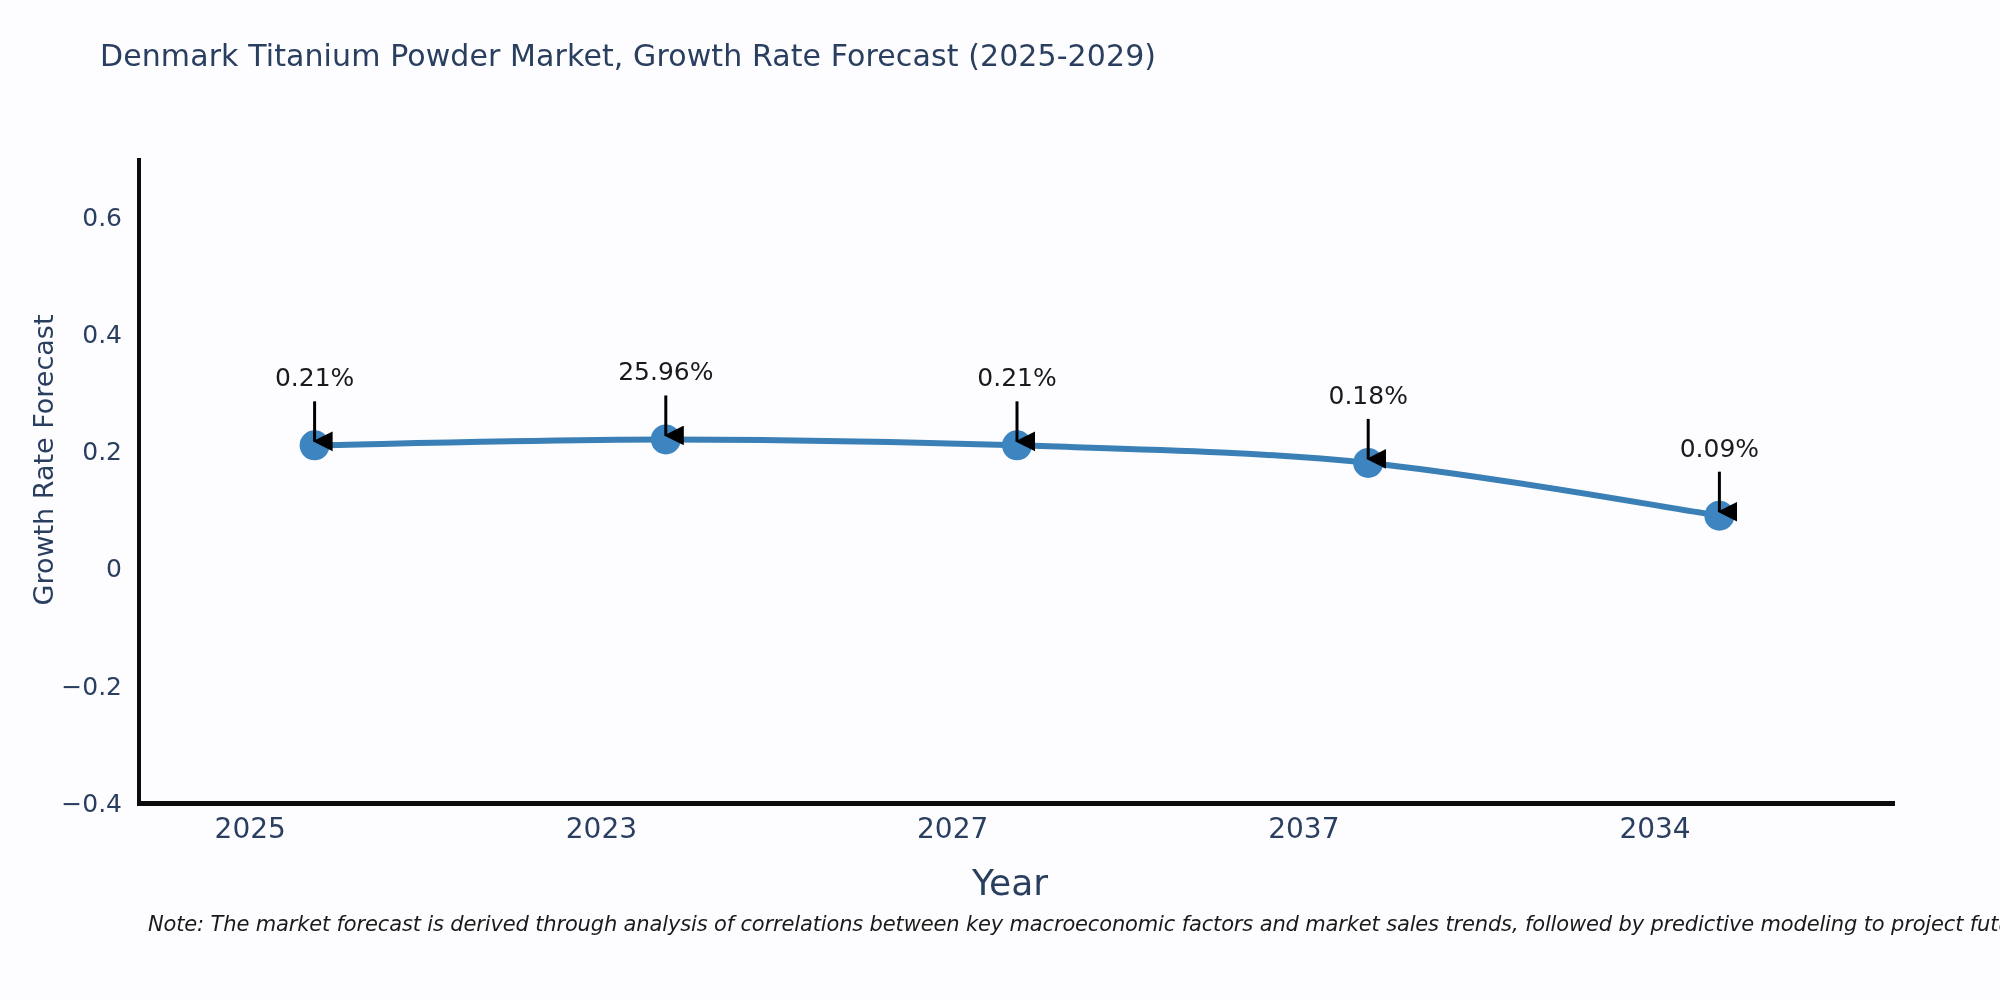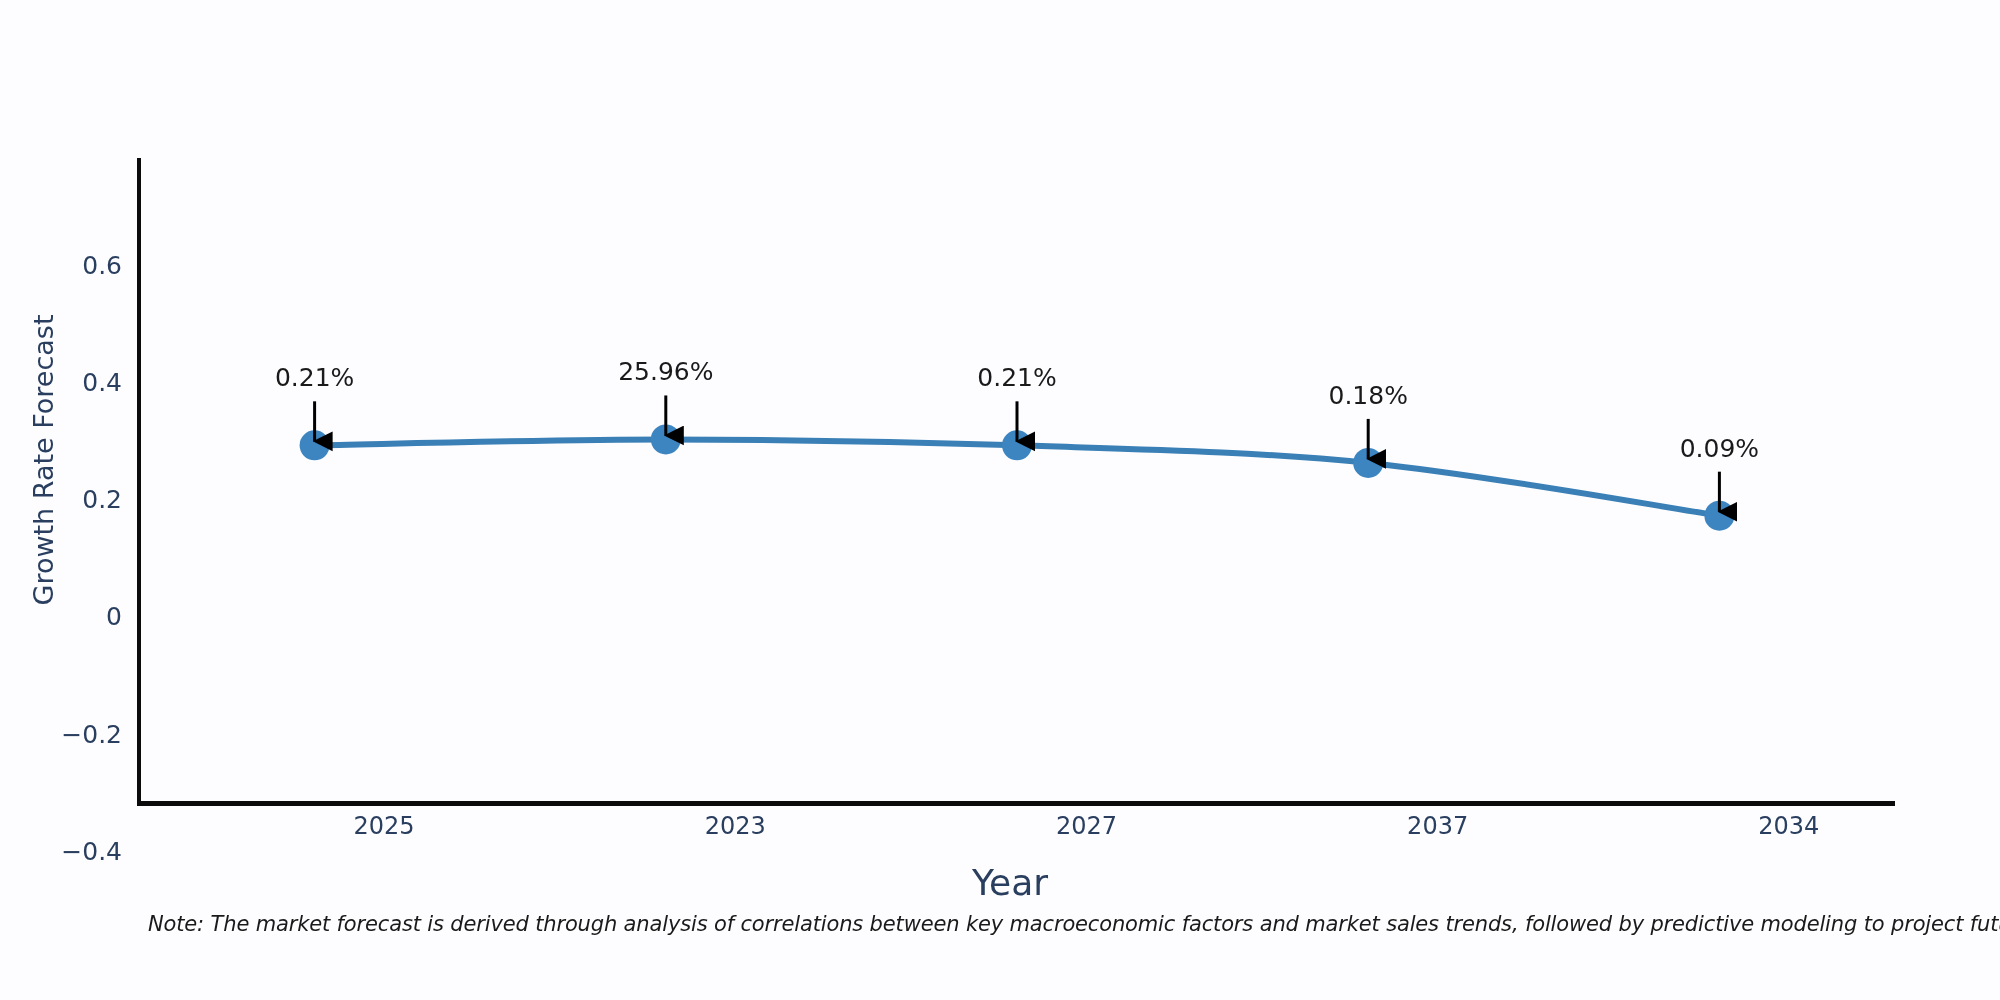--- a/index.html
+++ b/index.html
@@ -81,36 +81,35 @@
 
   
   .ytick {
     position: absolute;
     right: 0;
     width: 120px;
     text-align: right;
     font-size: 25px;
     color: #2a3f5f;
     transform: translateY(-50%);
-    margin-top: 48px;
   }
   .ytick-holder {
     position: absolute;
     left: 0;
     top: 0;
     width: 122px;
     height: 1000px;
   }
   .xtick {
     position: absolute;
     top: 812px;
     width: 200px;
     margin-left: -100px;
-    text-align: right;
-    font-size: 24px;
+    text-align: left;
+    font-size: 28px;
     color: #2a3f5f;
   }
 
   
   .plot-svg {
     position: absolute;
     left: 0;
     top: 0;
     width: 2000px;
     height: 1000px;
@@ -135,20 +134,21 @@
     color: #1a1a1a;
     white-space: nowrap;
     letter-spacing: -0.15px;
   }
 </style>
 </head>
 <body>
 
 <div id="page">
 
+  <div class="chart-title">Denmark Titanium Powder Market, Growth Rate Forecast (2025-2029)</div>
 
   <div class="y-axis-title-wrap">
     <div class="y-axis-title">Growth Rate Forecast</div>
   </div>
 
   <div class="x-axis-title">
     <span>Year</span>
   </div>
 
   <div class="y-axis-line"></div>

